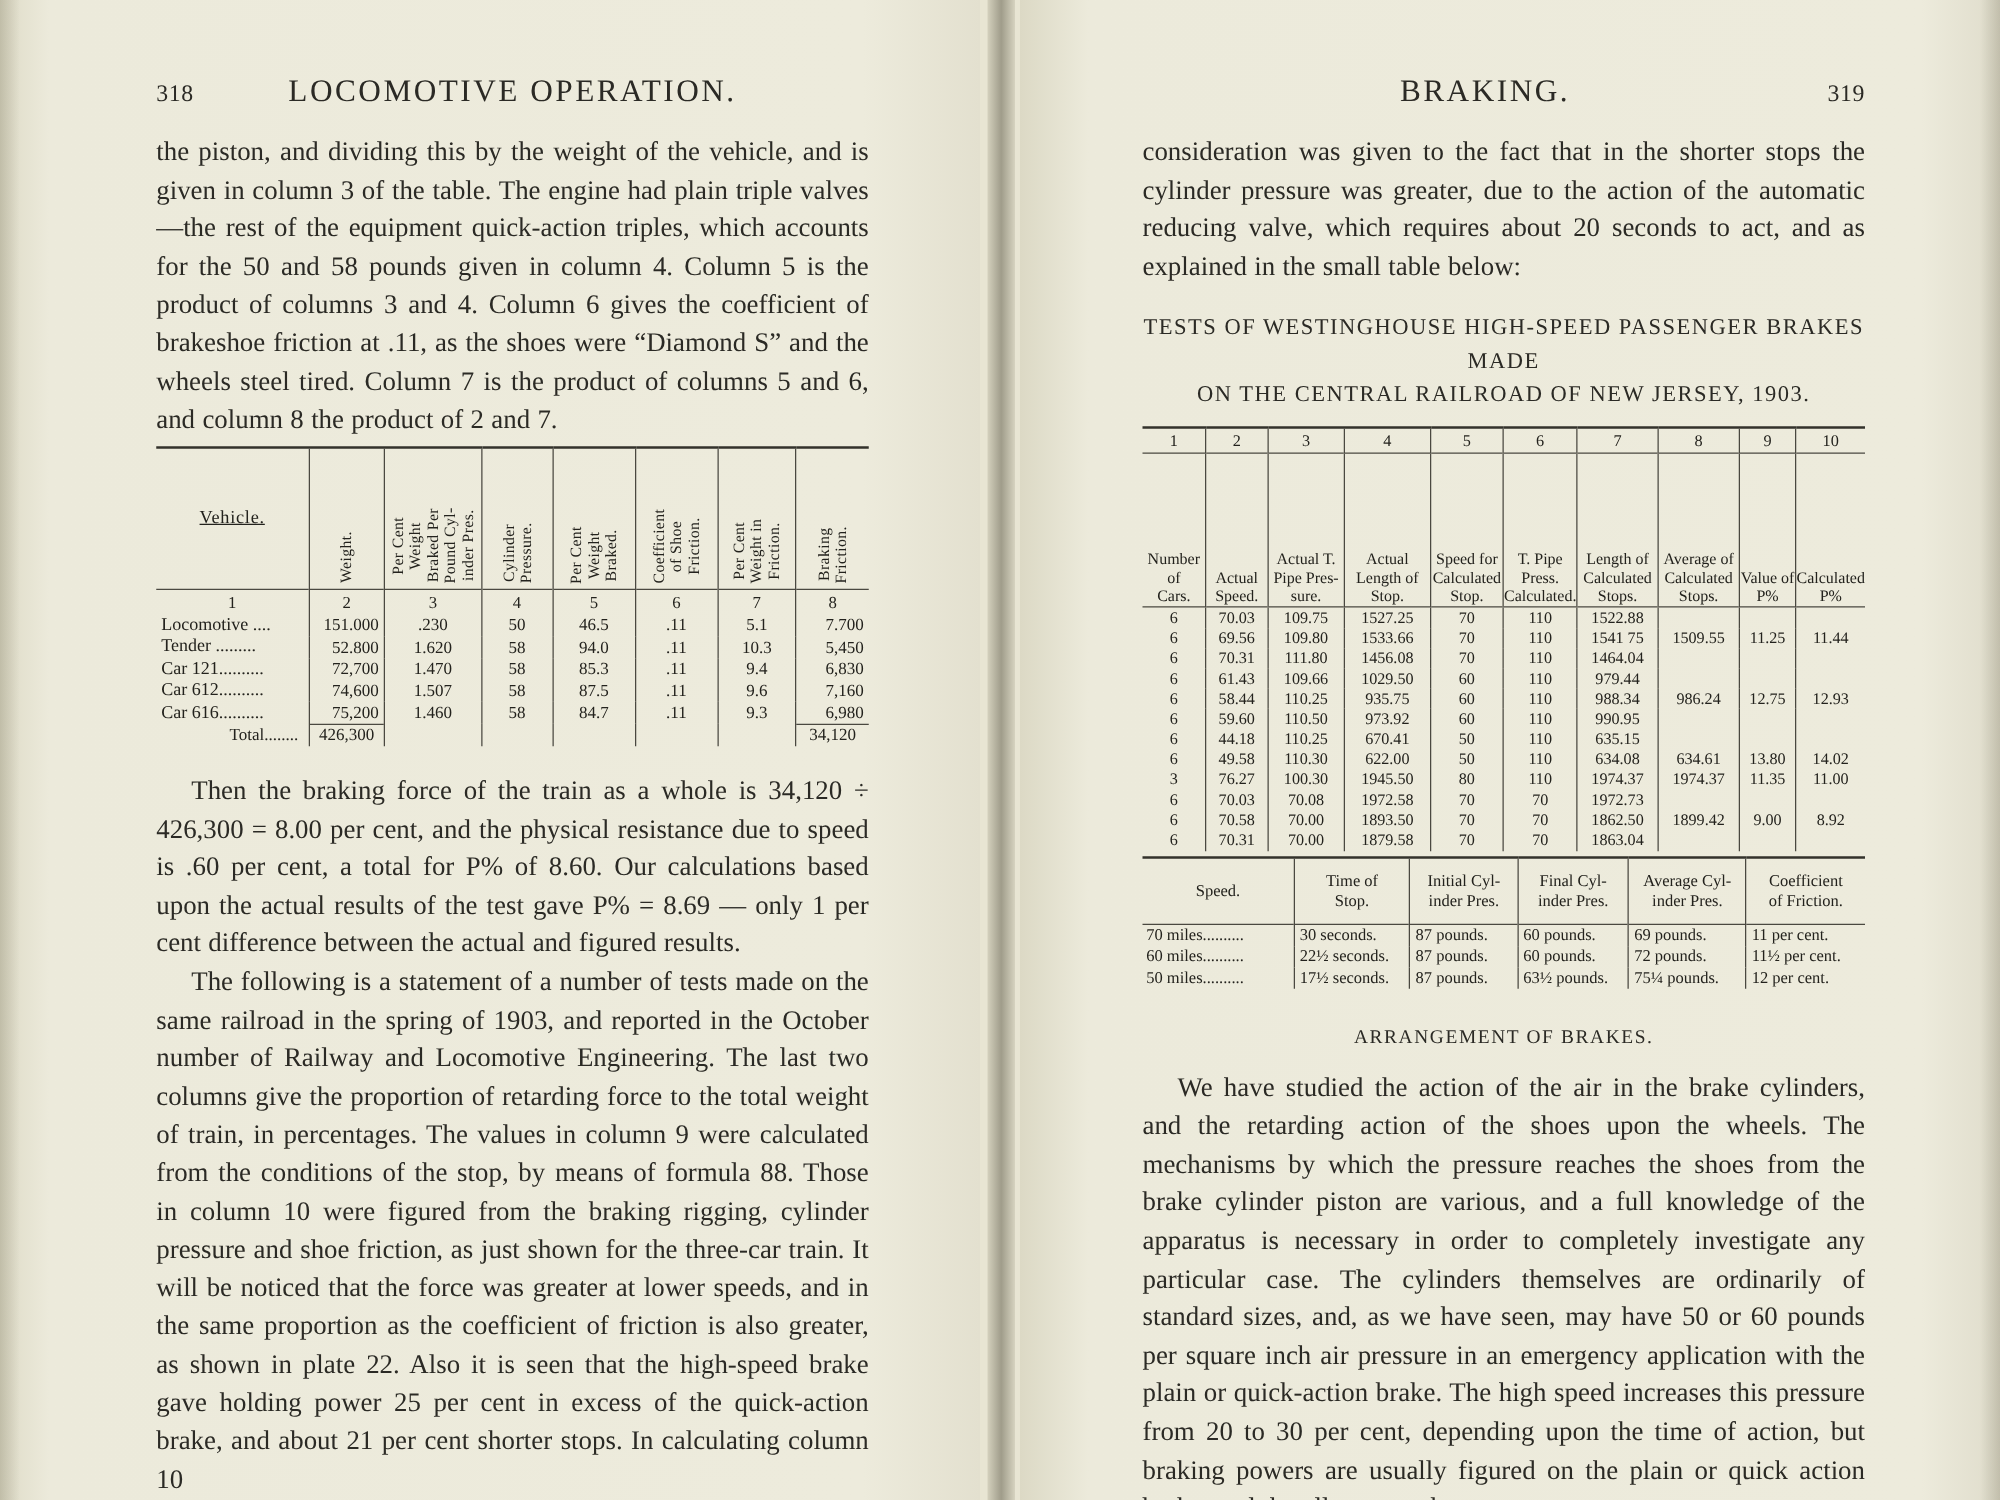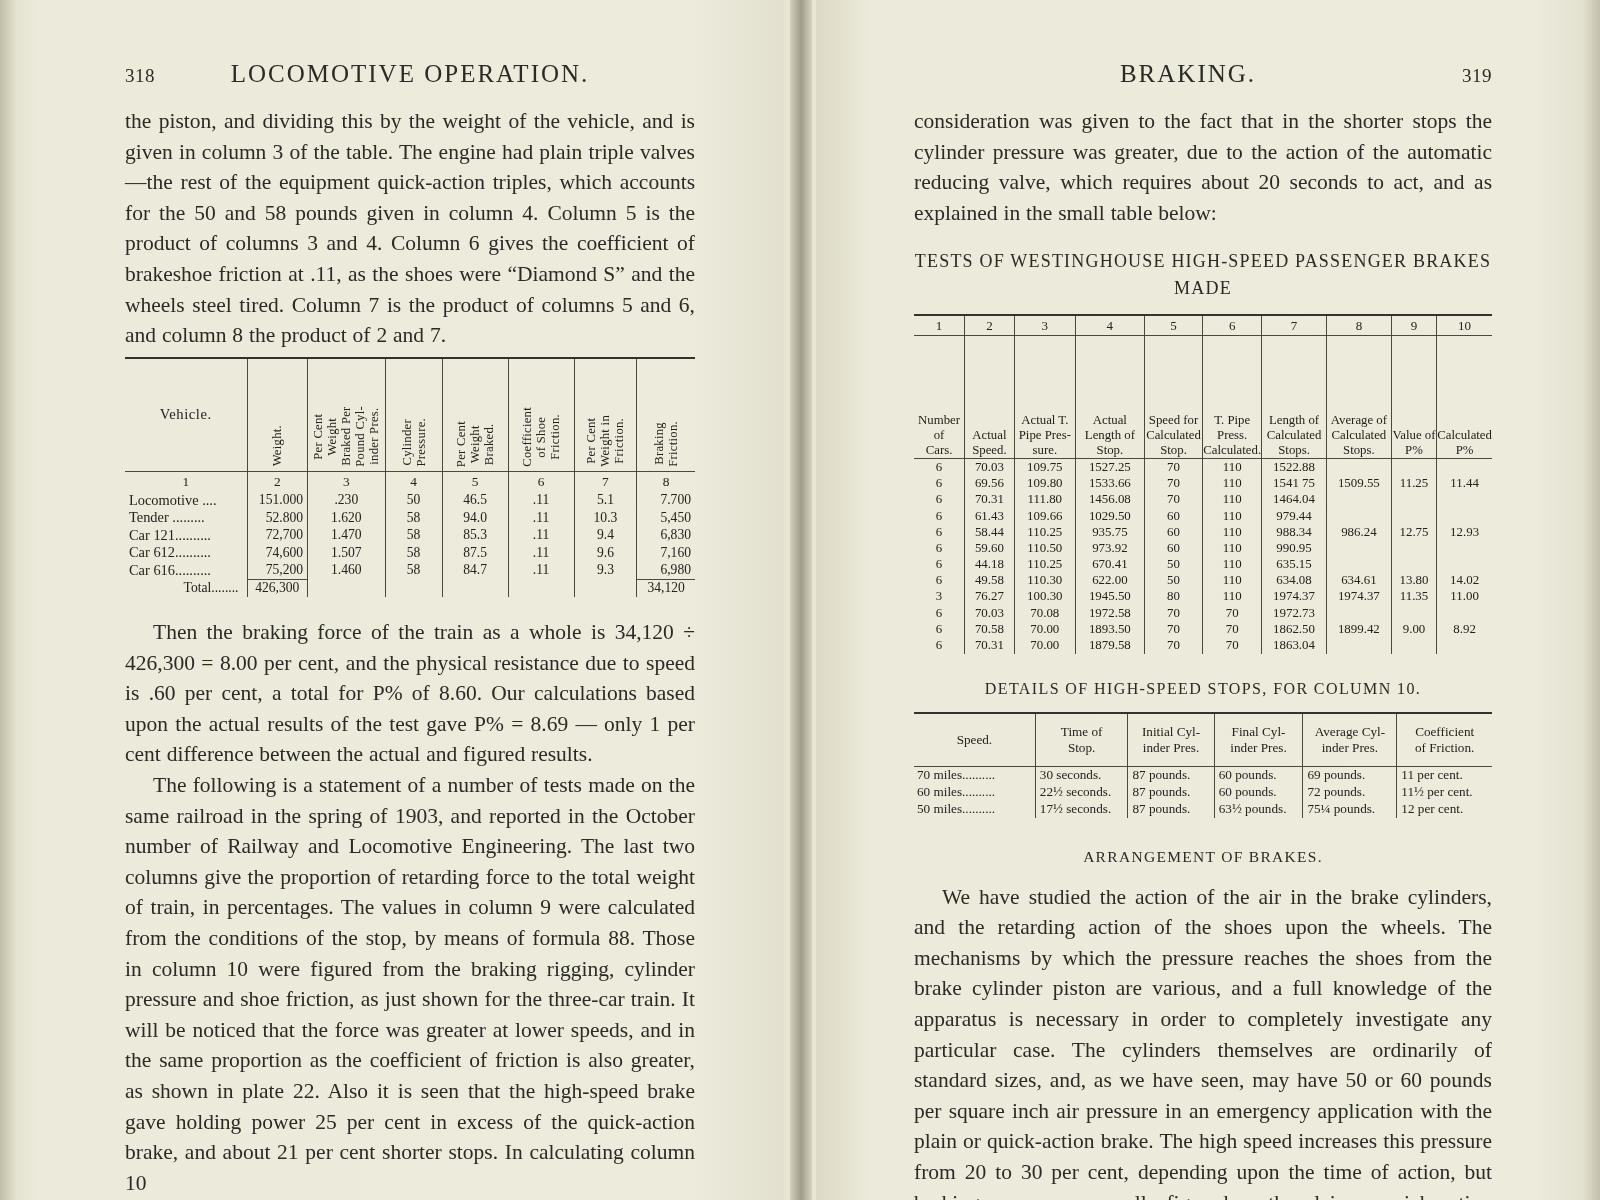--- a/index.html
+++ b/index.html
@@ -103,21 +103,21 @@
         <span class="folio">318</span>
         <span class="runtitle">LOCOMOTIVE OPERATION.</span>
         <span class="folio" style="visibility:hidden">318</span>
       </div>
 
       <p class="body">the piston, and dividing this by the weight of the vehicle, and is given in column 3 of the table. The engine had plain triple valves—the rest of the equipment quick-action triples, which accounts for the 50 and 58 pounds given in column 4. Column 5 is the product of columns 3 and 4. Column 6 gives the coefficient of brakeshoe friction at .11, as the shoes were “Diamond S” and the wheels steel tired. Column 7 is the product of columns 5 and 6, and column 8 the product of 2 and 7.</p>
 
       <table class="rt veh">
         <tbody>
             <tr>
-          <td class="hdrcell vehhead rule-top" style="width:128px;">Vehicle.</td>
+          <td class="hdrcell vehhead rule-top" style="width:128px;text-decoration:underline;">Vehicle.</td>
           <td class="hdrcell rule-top vl" style="width:62px;"><span class="vert">Weight.</span></td>
           <td class="hdrcell rule-top vl" style="width:78px;"><span class="vert">Per Cent<br>Weight<br>Braked Per<br>Pound Cyl-<br>inder Pres.</span></td>
           <td class="hdrcell rule-top vl" style="width:62px;"><span class="vert">Cylinder<br>Pressure.</span></td>
           <td class="hdrcell rule-top vl" style="width:70px;"><span class="vert">Per Cent<br>Weight<br>Braked.</span></td>
           <td class="hdrcell rule-top vl" style="width:70px;"><span class="vert">Coefficient<br>of Shoe<br>Friction.</span></td>
           <td class="hdrcell rule-top vl" style="width:66px;"><span class="vert">Per Cent<br>Weight in<br>Friction.</span></td>
           <td class="hdrcell rule-top vl" style="width:62px;"><span class="vert">Braking<br>Friction.</span></td>
         </tr>
         <tr>
           <td class="num rule-thin">1</td>
@@ -207,20 +207,21 @@
 
       <div class="runhead right">
         <span class="runtitle">BRAKING.</span>
         <span class="folio">319</span>
       </div>
 
       <p class="body">consideration was given to the fact that in the shorter stops the cylinder pressure was greater, due to the action of the automatic reducing valve, which requires about 20 seconds to act, and as explained in the small table below:</p>
 
       <div class="cap">
         <div>TESTS OF WESTINGHOUSE HIGH-SPEED PASSENGER BRAKES MADE</div>
+        <div>ON THE CENTRAL RAILROAD OF NEW JERSEY, 1903.</div>
       </div>
 
       <table class="rt t10">
         <tbody>
             <tr>
           <td class="cn rule-top" style="width:52px;">1</td>
           <td class="cn rule-top vl" style="width:52px;">2</td>
           <td class="cn rule-top vl" style="width:66px;">3</td>
           <td class="cn rule-top vl" style="width:74px;">4</td>
           <td class="cn rule-top vl" style="width:58px;">5</td>
@@ -384,21 +385,20 @@
               <td class="d vl">70</td>
               <td class="d vl">70</td>
               <td class="d vl">1863.04</td>
               <td class="d vl"></td>
               <td class="d vl"></td>
               <td class="d vl"></td>
             </tr>
           </tbody>
       </table>
 
-      <div class="subcap">DETAILS OF HIGH-SPEED STOPS, FOR COLUMN 10.</div>
 
       <table class="rt tdet">
         <tbody>
             <tr>
           <td class="hc rule-top" style="width:134px;">Speed.</td>
           <td class="hc rule-top vl" style="width:97px;">Time of<br>Stop.</td>
           <td class="hc rule-top vl" style="width:93px;">Initial Cyl-<br>inder Pres.</td>
           <td class="hc rule-top vl" style="width:93px;">Final  Cyl-<br>inder Pres.</td>
           <td class="hc rule-top vl" style="width:100px;">Average Cyl-<br>inder Pres.</td>
           <td class="hc rule-top vl" style="width:101px;">Coefficient<br>of  Friction.</td>

